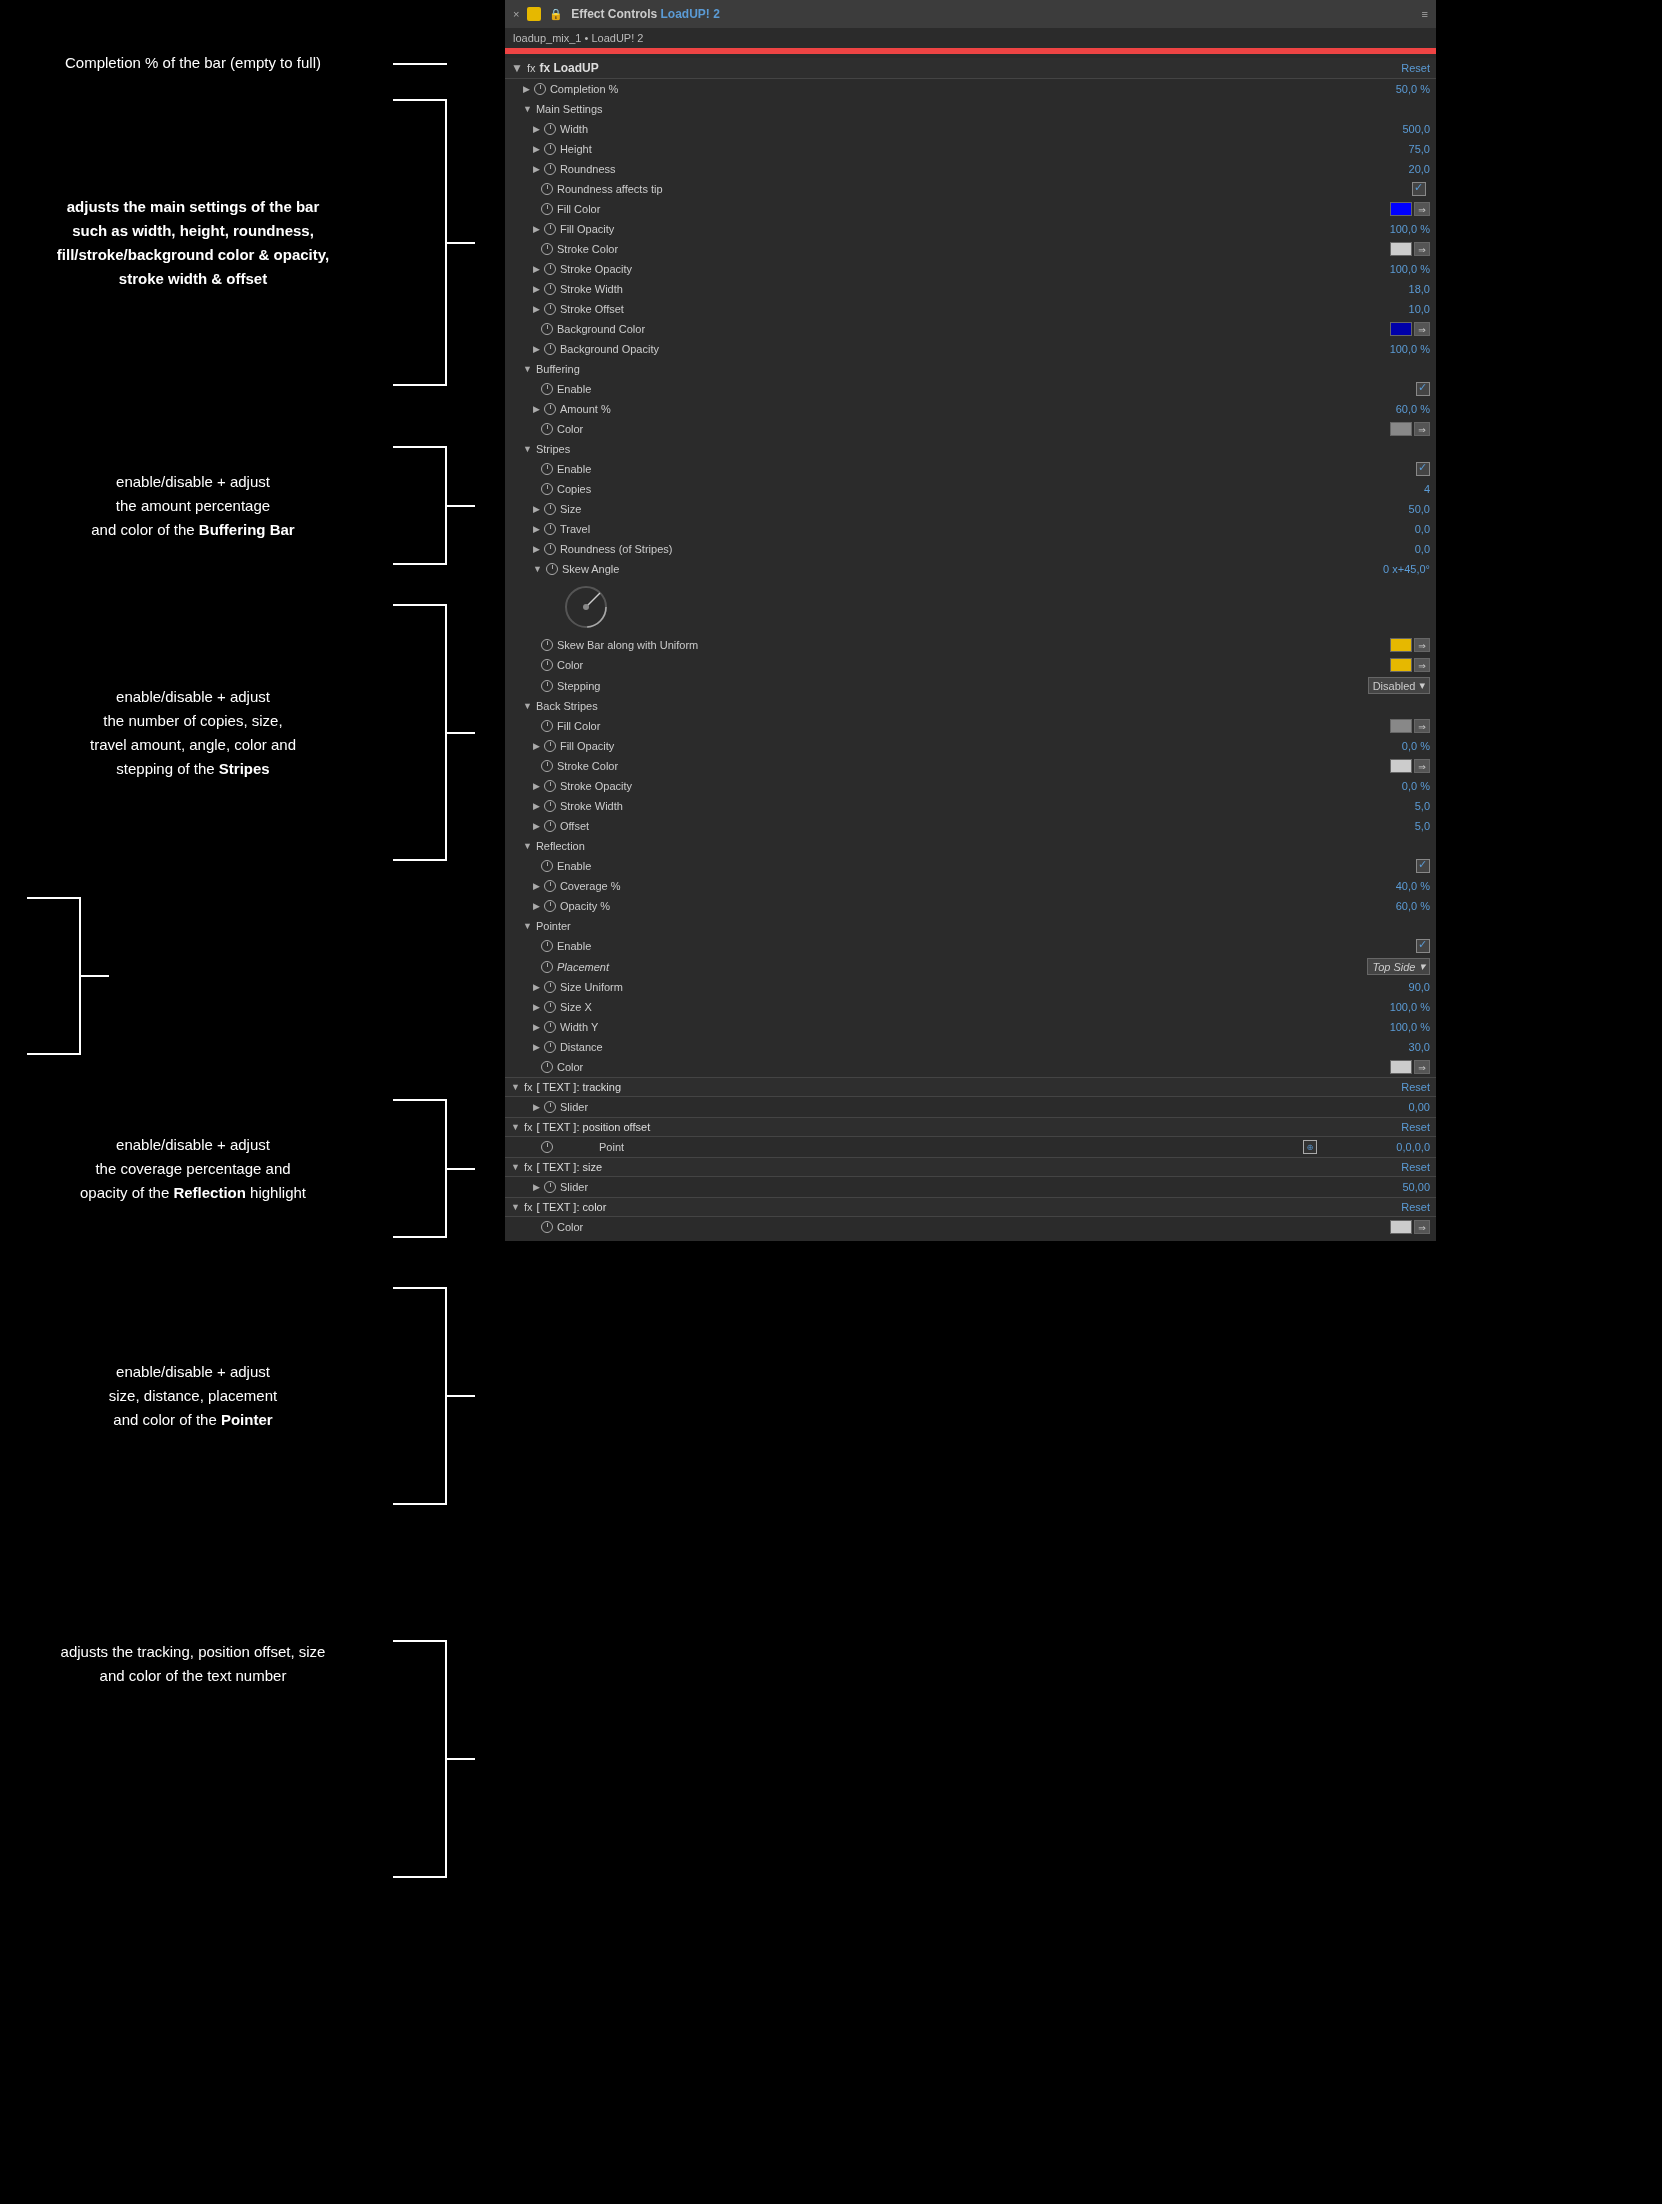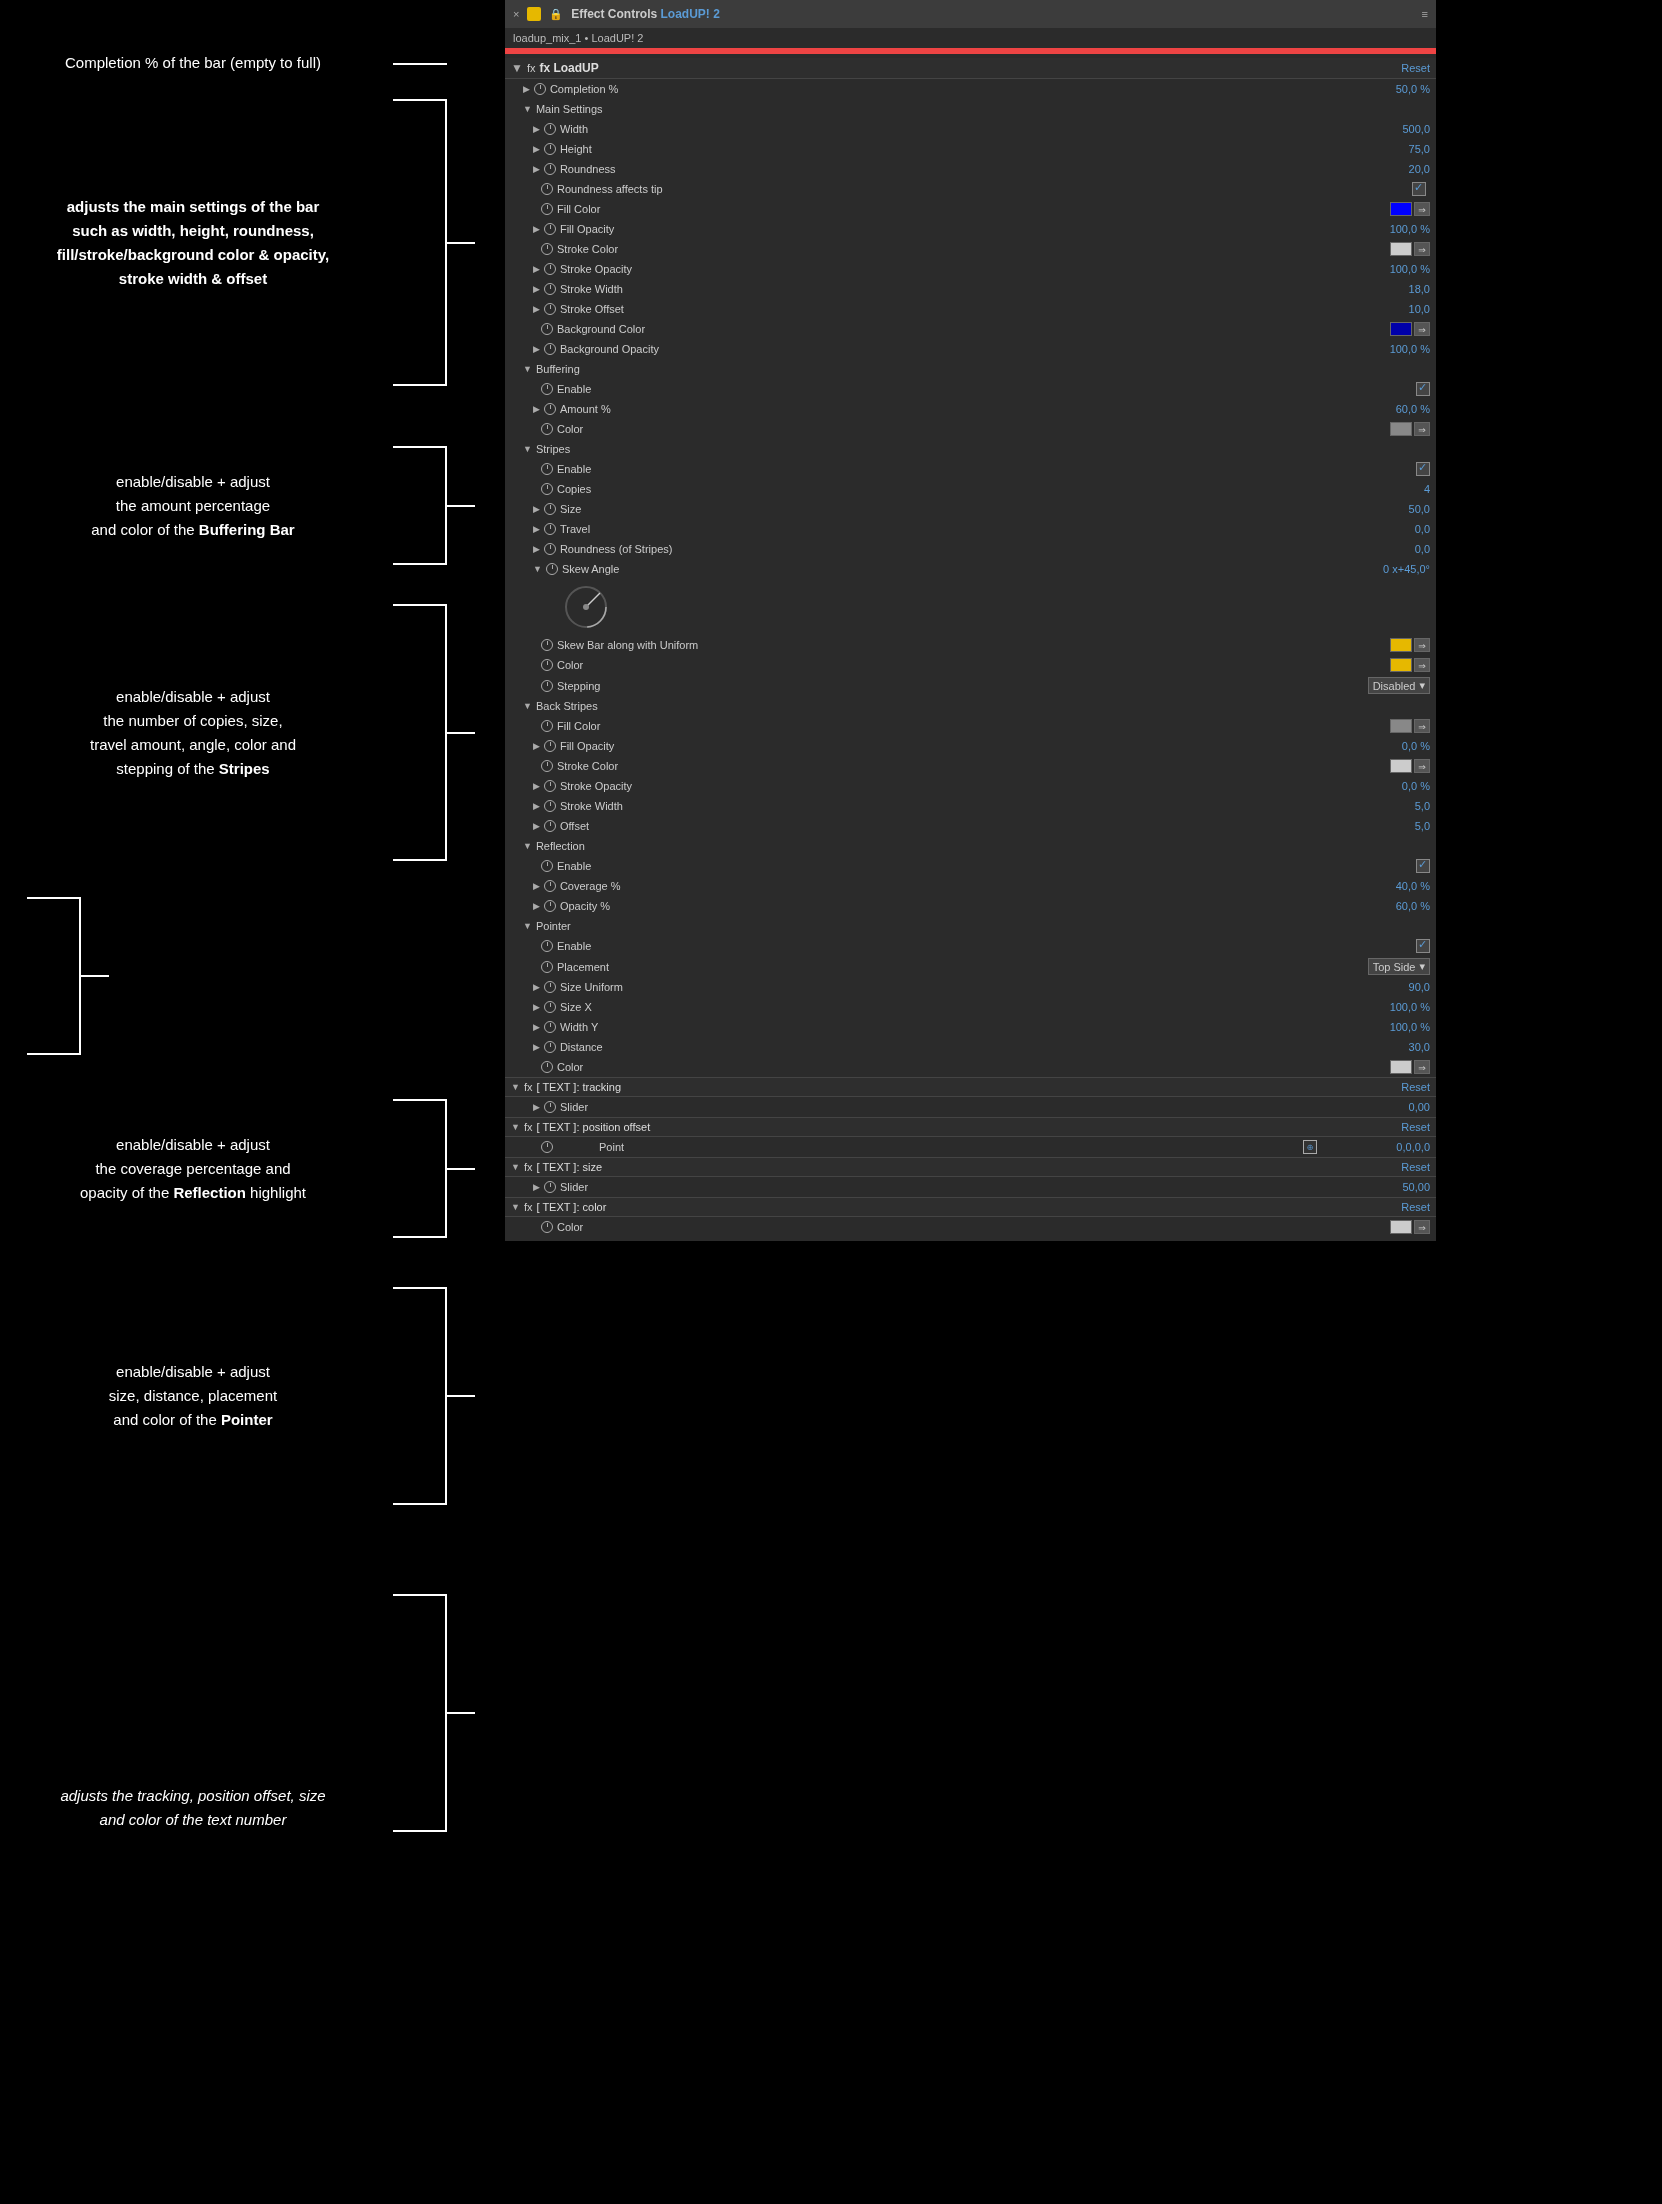--- a/index.html
+++ b/index.html
@@ -327,21 +327,21 @@
         enable/disable + adjust<br>size, distance, placement<br>and color of the <b>Pointer</b>
       </div>
       <div style="flex:0 0 99px; position:relative; height:218px;">
         <div style="position:absolute; top:0; right:28px; width:54px; height:2px; background:#fff;"></div>
         <div style="position:absolute; top:0; right:28px; width:2px; height:100%; background:#fff;"></div>
         <div style="position:absolute; bottom:0; right:28px; width:54px; height:2px; background:#fff;"></div>
         <div style="position:absolute; top:50%; right:0; width:28px; height:2px; background:#fff; transform:translateY(-50%);"></div>
       </div>
     </div>
 
-    <div style="position:absolute; top:1574px; left:0; width:485px; display:flex; align-items:flex-end;font-style:italic;">
+    <div style="position:absolute; top:1620px; left:0; width:485px; display:flex; align-items:flex-start;">
       <div style="flex:0 0 366px; text-align:center; font-size:15px; color:#fff; line-height:1.6; padding:0 10px;">
         adjusts the tracking, position offset, size<br>and color of the text number
       </div>
       <div style="flex:0 0 99px; position:relative; height:238px;">
         <div style="position:absolute; top:0; right:28px; width:54px; height:2px; background:#fff;"></div>
         <div style="position:absolute; top:0; right:28px; width:2px; height:100%; background:#fff;"></div>
         <div style="position:absolute; bottom:0; right:28px; width:54px; height:2px; background:#fff;"></div>
         <div style="position:absolute; top:50%; right:0; width:28px; height:2px; background:#fff; transform:translateY(-50%);"></div>
       </div>
     </div>
@@ -650,21 +650,21 @@
       <span style="color:#aaa; margin-right:4px; font-size:9px;">▼</span>
       <span class="fx-label">Pointer</span>
     </div>
 
     <div class="fx-row" style="padding-left:36px;">
       <span class="stopwatch"></span>
       <span class="fx-label">Enable</span>
       <div class="checkbox checked"></div>
     </div>
 
-    <div class="fx-row" style="padding-left:36px;">
+    <div class="fx-row" style="padding-left:36px;font-style:italic;">
       <span class="stopwatch"></span>
       <span class="fx-label">Placement</span>
       <span class="dropdown-val">
         <span>Top Side</span>
         <span>▾</span>
       </span>
     </div>
 
     <div class="fx-row" style="padding-left:28px;">
       <span style="color:#aaa; margin-right:4px; font-size:9px;">▶</span>

